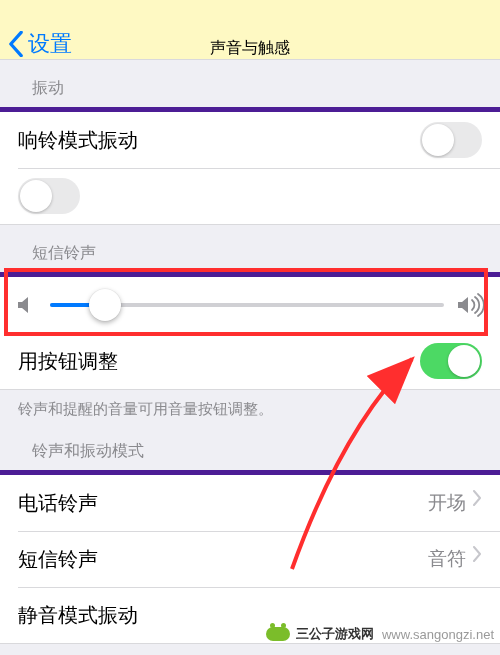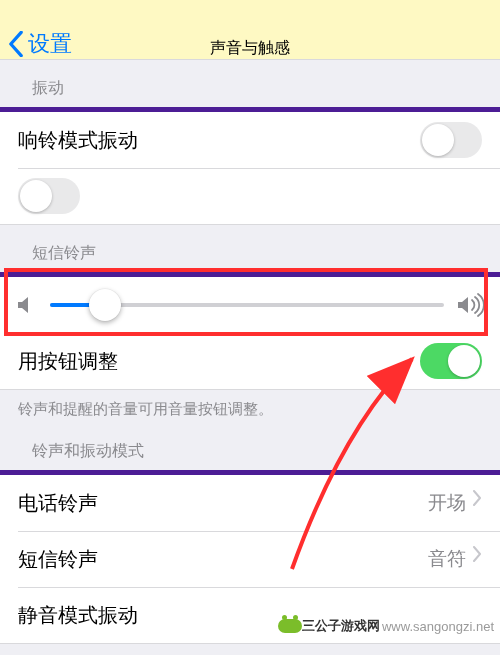--- a/index.html
+++ b/index.html
@@ -112,23 +112,24 @@
   }
   
   .arrow-anno {
     position: absolute;
     pointer-events: none;
   }
   
   .watermark {
     position: absolute;
     right: 6px;
-    bottom: 20px;
-    display: flex;
-    align-items: center;
+    bottom: 12px;
+    display: flex;
+    align-items: center;
+    gap: 6px;
     font-size: 13px;
   }
   .watermark .wm-dot {
     width: 24px; height: 14px; border-radius: 8px;
     background: #7bbd2a; position: relative;
   }
   .watermark .wm-dot::before, .watermark .wm-dot::after {
     content: ""; position: absolute; top: -4px; width: 5px; height: 5px;
     background: #7bbd2a; border-radius: 50%;
   }

